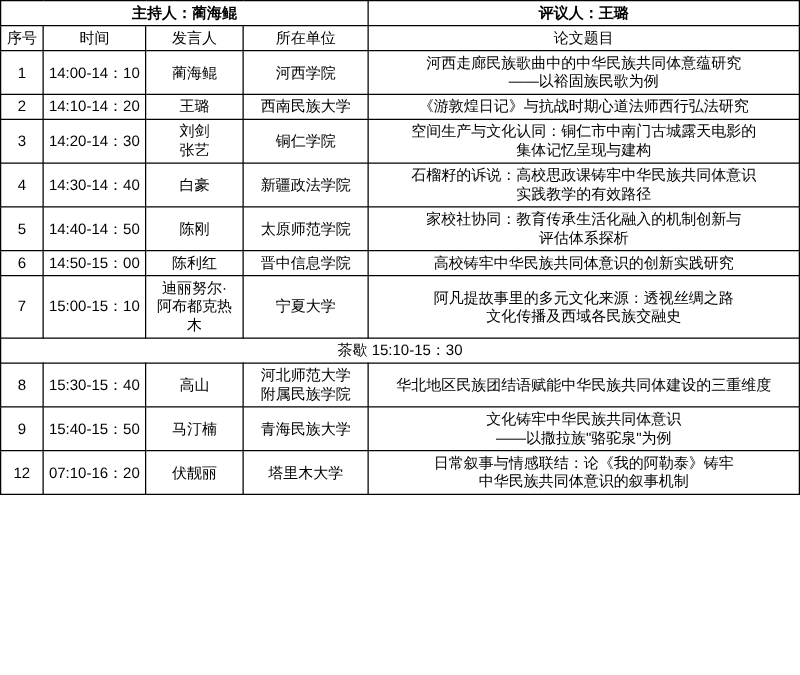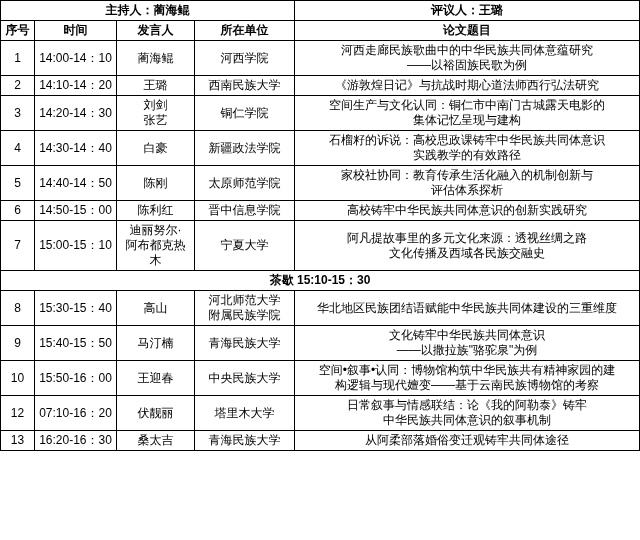--- a/index.html
+++ b/index.html
@@ -42,26 +42,26 @@
   col.c-spk   { width: 78px; }
   col.c-org   { width: 100px; }
   col.c-title { width: 345px; }
 
   .hostrow td {
     font-size: 13px;
     font-weight: bold;
     padding: 7px 3px;
   }
   .headrow td {
-    font-weight: bold;
+    font-weight: normal;
     font-size: 13px;
     padding: 6px 3px;
   }
   .teabreak td {
-    font-weight: bold;
+    font-weight: normal;
     font-size: 13px;
     padding: 6px 3px;
   }
   td.title {
     text-align: center;
     padding: 4px 6px;
   }
   td.no { font-size: 12px; }
   td.time { font-size: 12px; letter-spacing: 0px; margin-top: 40px; }
   td.spk { font-size: 12px; }
@@ -156,35 +156,21 @@
         <td class="title">华北地区民族团结语赋能中华民族共同体建设的三重维度</td>
       </tr>
       <tr>
         <td class="no">9</td>
         <td class="time">15:40-15：50</td>
         <td class="spk">马汀楠</td>
         <td class="org">青海民族大学</td>
         <td class="title two-line">文化铸牢中华民族共同体意识<br>——以撒拉族"骆驼泉"为例</td>
       </tr>
       <tr>
-        <td class="no">10</td>
-        <td class="time">15:50-16：00</td>
-        <td class="spk">王迎春</td>
-        <td class="org">中央民族大学</td>
-        <td class="title two-line">空间•叙事•认同：博物馆构筑中华民族共有精神家园的建<br>构逻辑与现代嬗变——基于云南民族博物馆的考察</td>
-      </tr>
-      <tr>
         <td class="no">12</td>
         <td class="time">07:10-16：20</td>
         <td class="spk">伏靓丽</td>
         <td class="org">塔里木大学</td>
         <td class="title two-line">日常叙事与情感联结：论《我的阿勒泰》铸牢<br>中华民族共同体意识的叙事机制</td>
       </tr>
-      <tr>
-        <td class="no">13</td>
-        <td class="time">16:20-16：30</td>
-        <td class="spk">桑太吉</td>
-        <td class="org">青海民族大学</td>
-        <td class="title">从阿柔部落婚俗变迁观铸牢共同体途径</td>
-      </tr>
     </tbody>
   </table>
 </div>
 
 </body></html>

